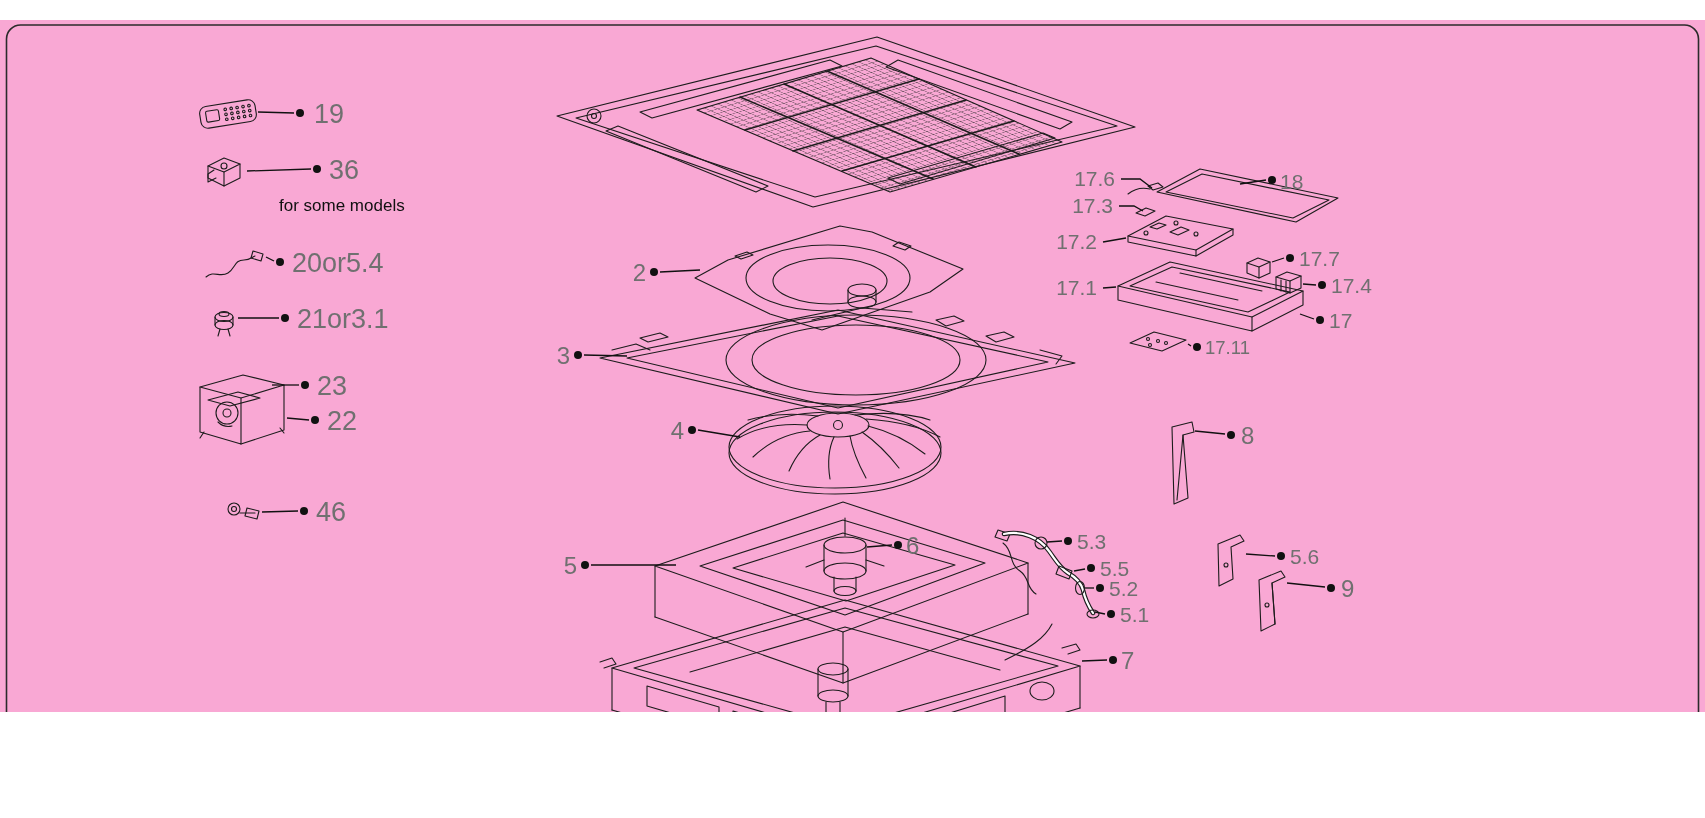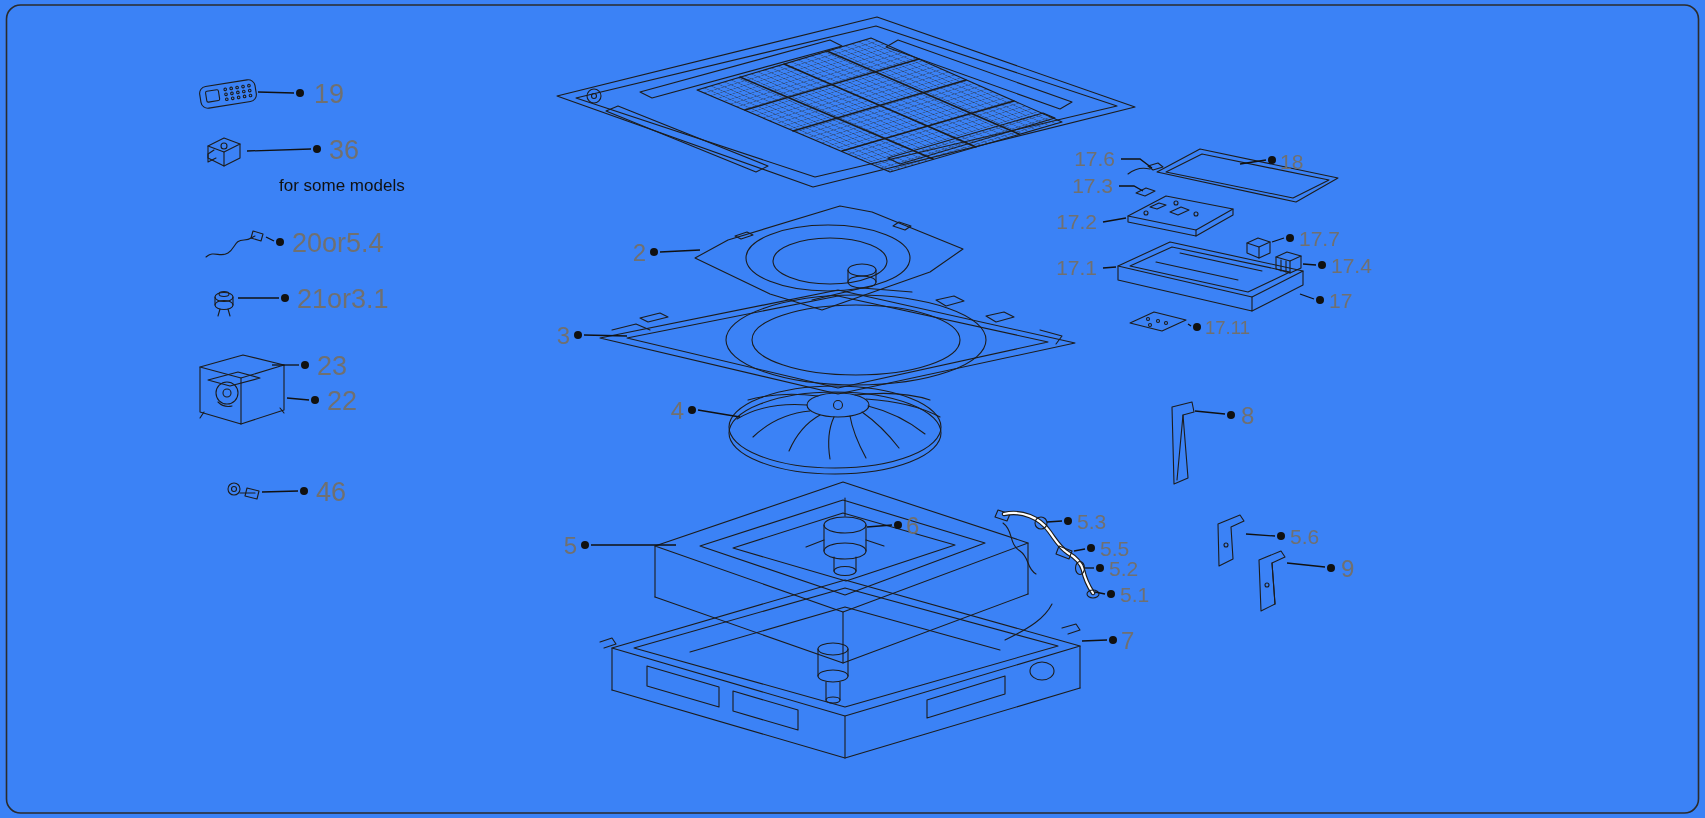--- a/index.html
+++ b/index.html
@@ -1,16 +1,16 @@
 <!DOCTYPE html>
 <html><head>
 <meta charset="utf-8">
 <style>
   html,body{margin:0;padding:0;background:#ffffff;}
-  .stage{position:relative;width:1705px;height:818px;background:#3b82f6;overflow:hidden;}
+  .stage{position:relative;width:1705px;height:692px;background:#f9a8d4;overflow:hidden;margin-top:20px;}
   svg{display:block;}
   .art{stroke:#1c1c1c;fill:none;stroke-width:1.1;stroke-linejoin:round;stroke-linecap:round;}
   text{font-family:"Liberation Sans","DejaVu Sans",sans-serif;fill:#707070;}
   .lbl-xl{font-size:27px;}
   .lbl-lg{font-size:24px;}
   .lbl-md{font-size:21px;}
   .lbl-sm{font-size:18.5px;}
   .note-text{font-size:17px;fill:#111111;}
   .leaders line,.leaders polyline{stroke:#111111;stroke-width:1.3;fill:none;}
   .leaders circle{fill:#111111;stroke:none;}

